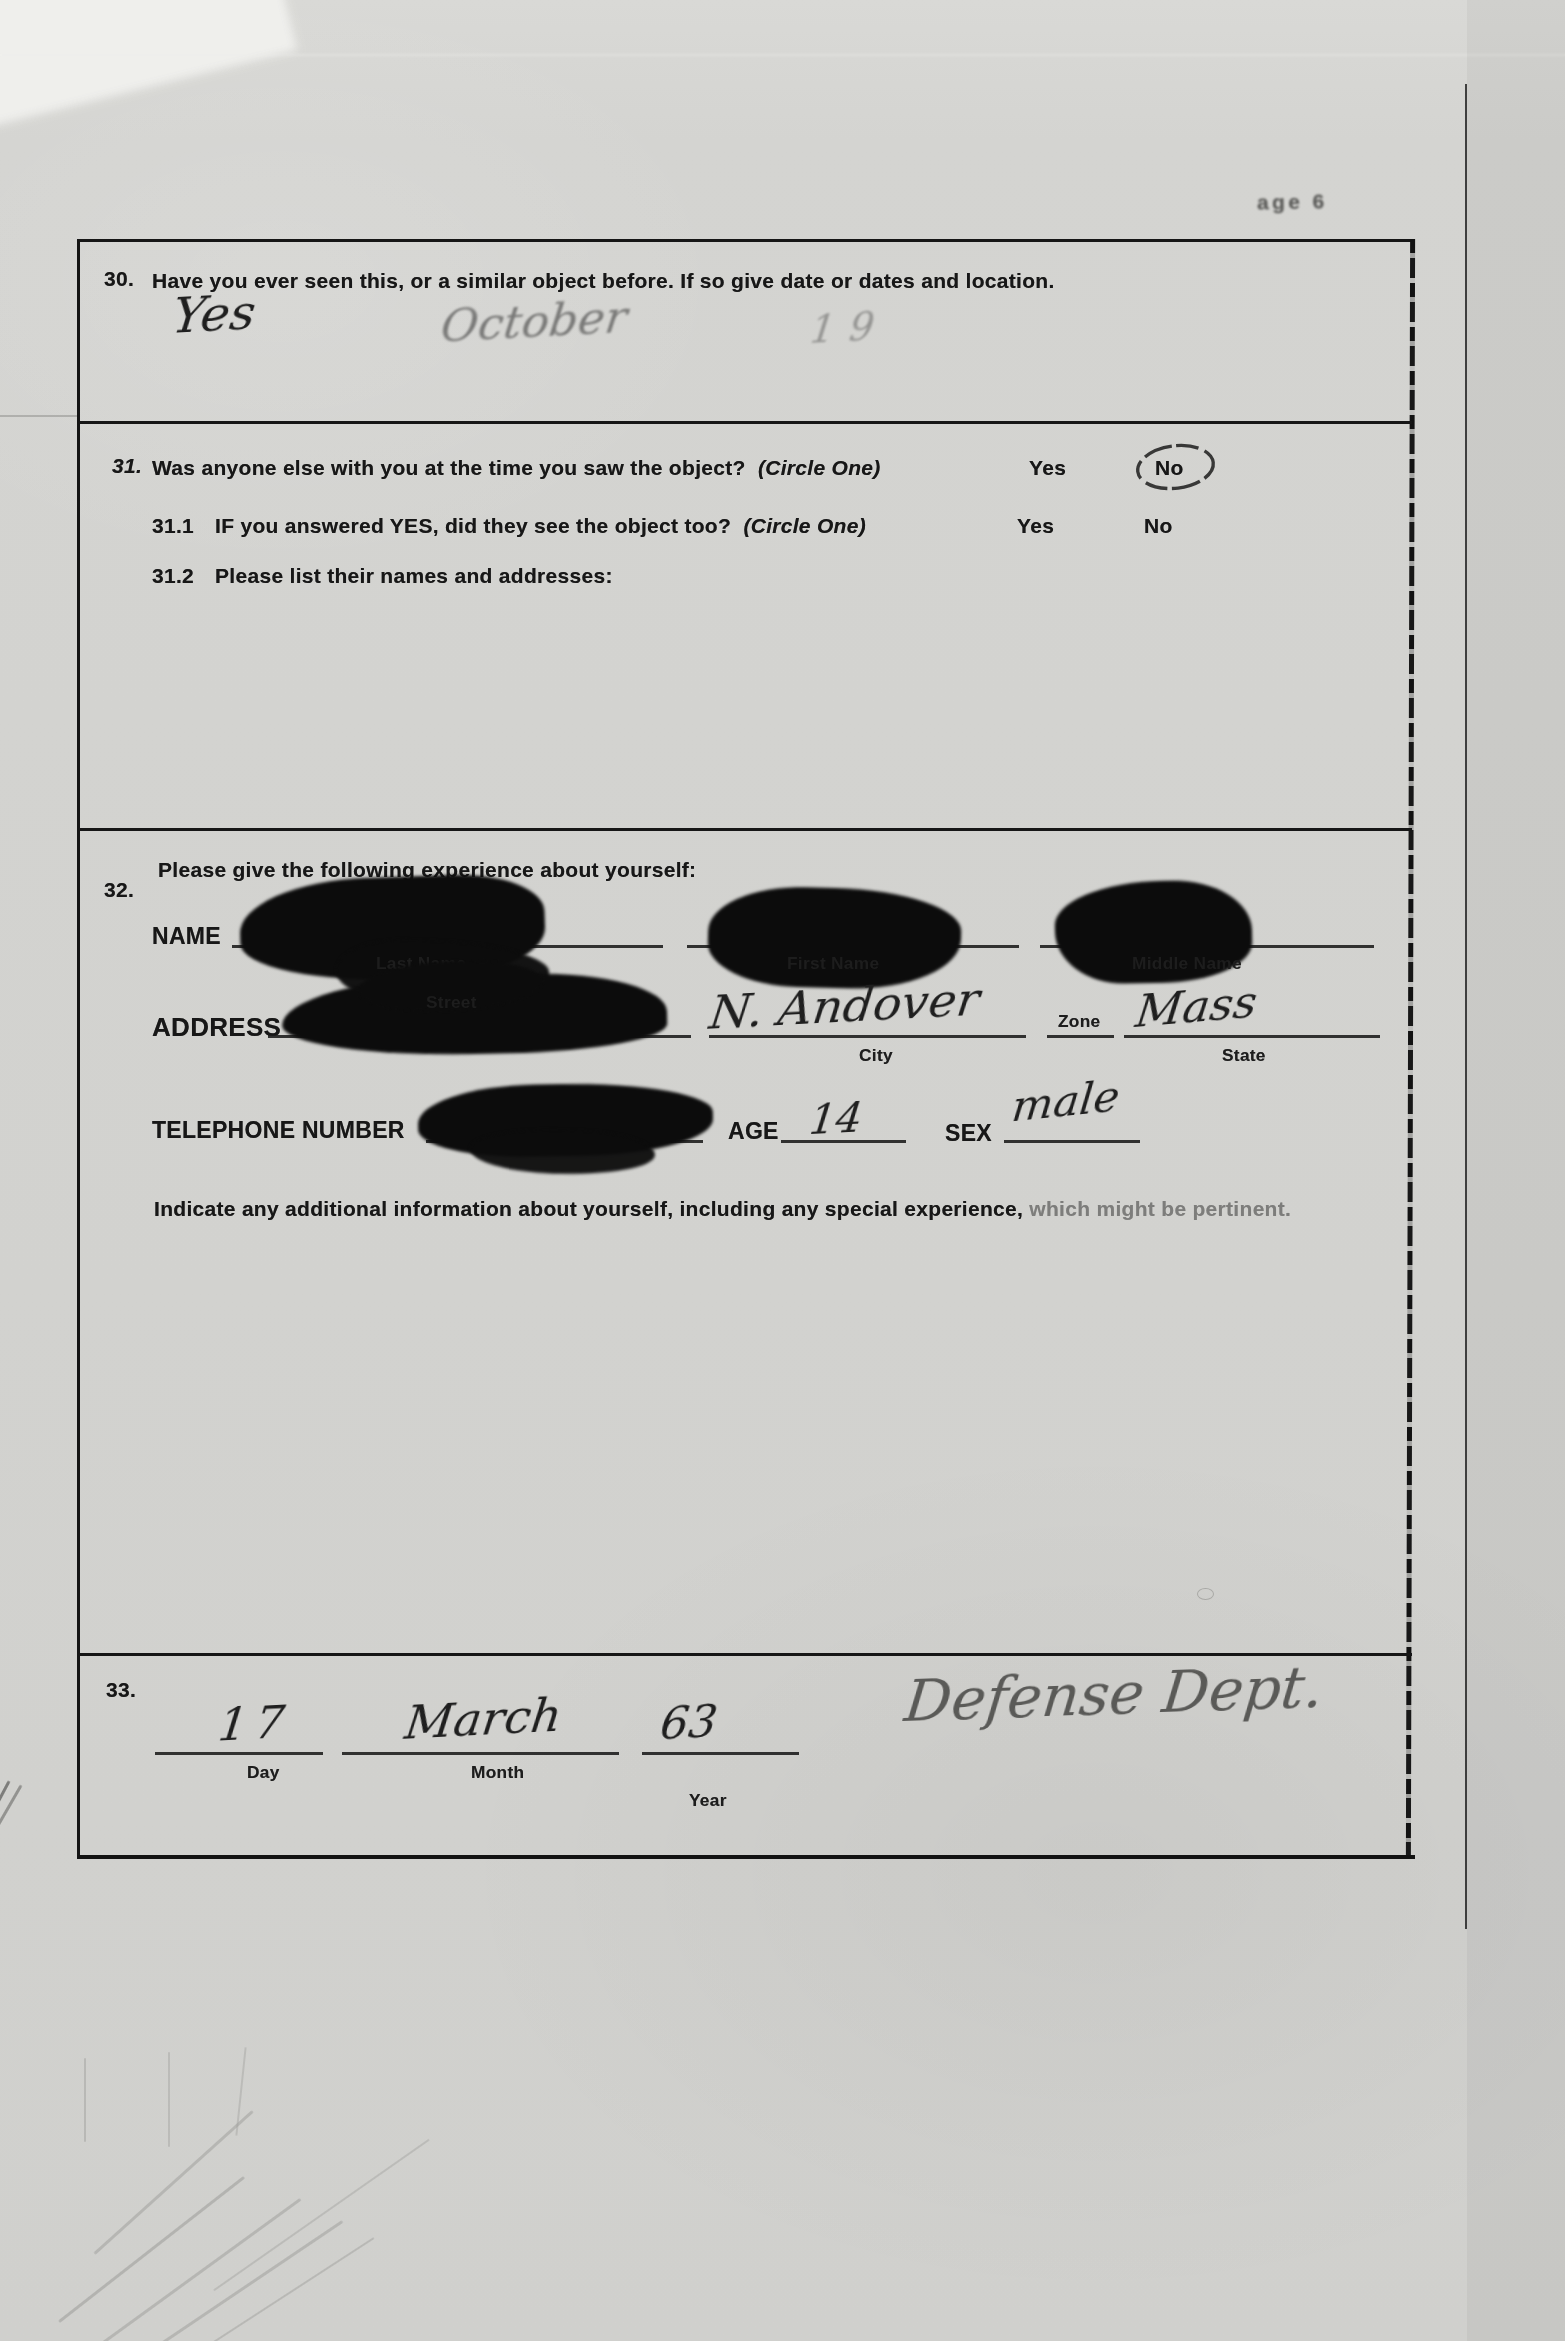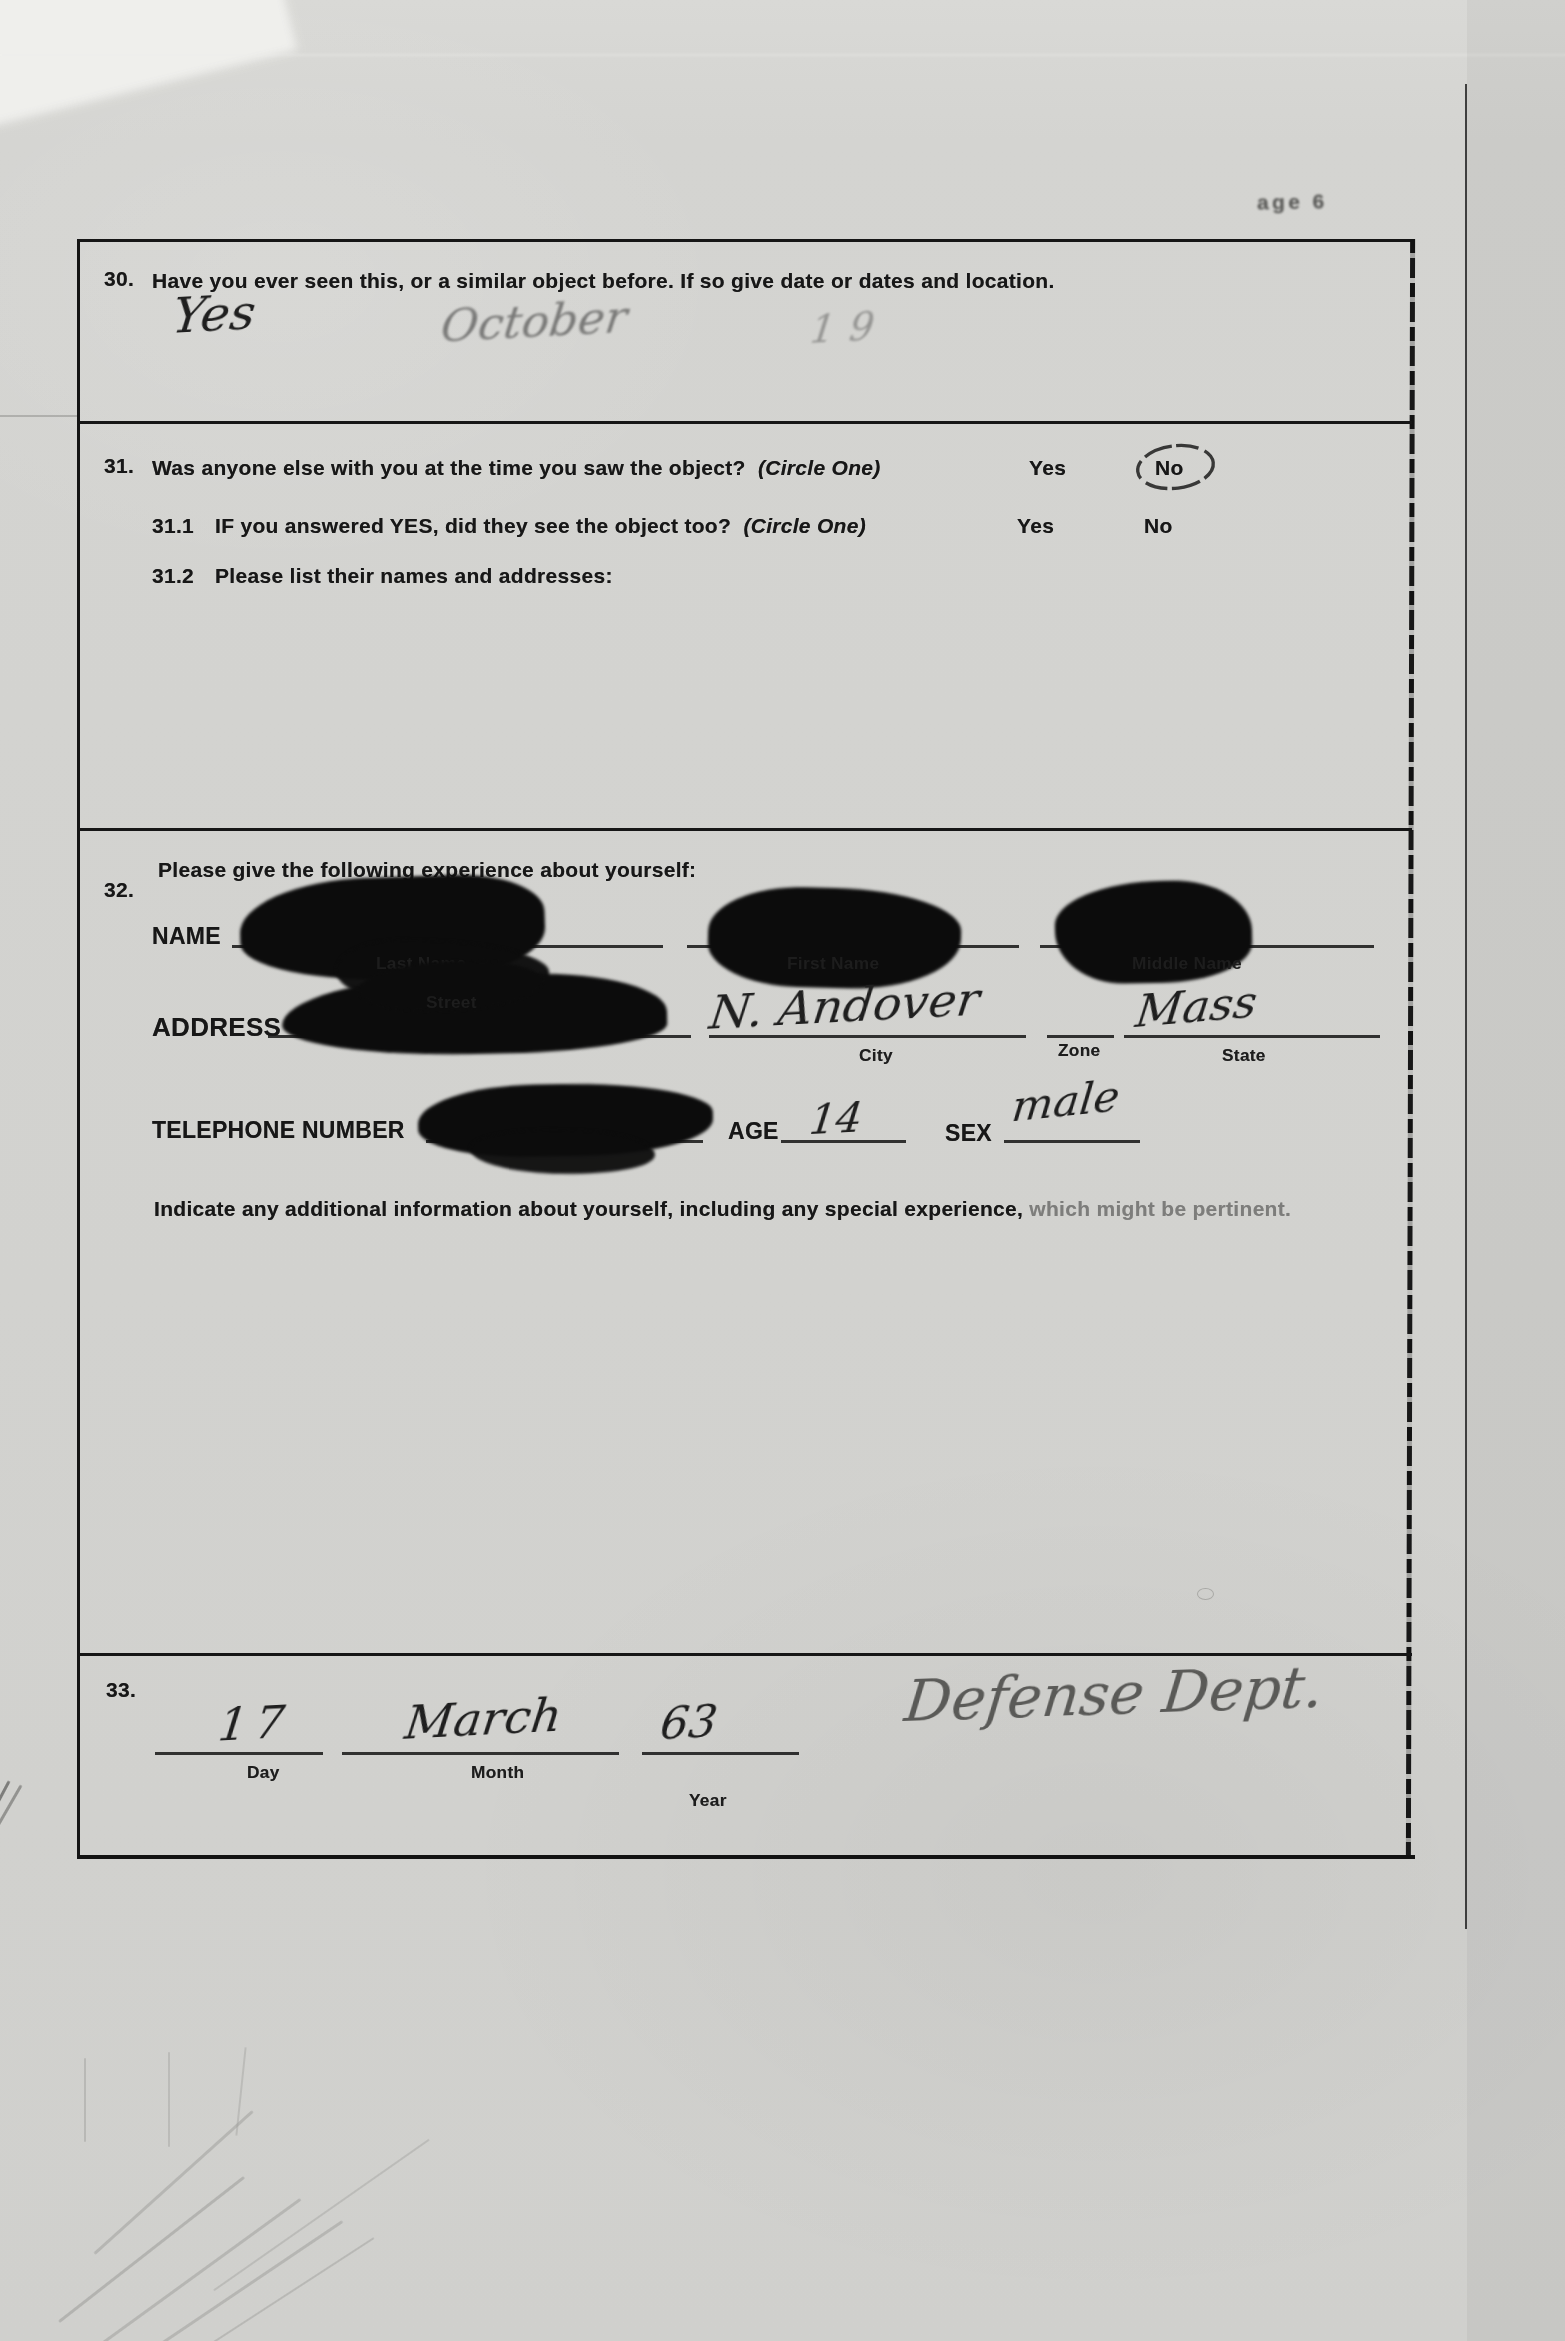--- a/index.html
+++ b/index.html
@@ -47,21 +47,21 @@
   <div class="divider" style="top:421px;"></div>
   <div class="divider" style="top:828px;"></div>
   <div class="divider" style="top:1653px;"></div>
 
   <div class="ft" style="left:104px;top:267px;">30.</div>
   <div class="ft" style="left:152px;top:269px;">Have you ever seen this, or a similar object before.  If so give date or dates and location.</div>
   <div class="hw" style="left:173px;top:286px;font-size:49px;">Yes</div>
   <div class="hw" style="left:442px;top:295px;font-size:45px;opacity:.5;filter:blur(0.9px);">October</div>
   <div class="hw" style="left:811px;top:306px;font-size:38px;opacity:.35;filter:blur(1px);letter-spacing:14.5px;">19</div>
 
-  <div class="ft" style="left:104px;top:454px;">31.</div>
+  <div class="ft" style="left:112px;top:454px;font-style:italic;">31.</div>
   <div class="ft" style="left:152px;top:456px;">
     <span>Was anyone else with you at the time you saw the object?</span>&nbsp;&nbsp;<span class="it">(Circle One)</span>
   </div>
   <div class="ft" style="left:1029px;top:456px;">Yes</div>
   <div class="ft" style="left:1155px;top:456px;">No</div>
   <svg class="artifact" style="left:1128px;top:436px;" width="95" height="62" viewBox="0 0 170 110">
     <ellipse cx="85" cy="55" rx="68" ry="38" fill="none" stroke="#1c1c1c" stroke-width="6" stroke-dasharray="34 10 52 8 40 12" transform="rotate(-7 85 55)" opacity=".85"></ellipse>
   </svg>
 
   <div class="ft" style="left:152px;top:514px;">31.1</div>
@@ -93,21 +93,21 @@
   <div class="line" style="left:268px;top:1035px;width:423px;"></div>
   <div class="line" style="left:709px;top:1035px;width:317px;"></div>
   <div class="line" style="left:1047px;top:1035px;width:67px;"></div>
   <div class="line" style="left:1124px;top:1035px;width:256px;"></div>
   <div class="blob" style="left:282px;top:975px;width:385px;height:79px;border-radius:48% 36% 42% 50% / 60% 52% 34% 42%;transform:rotate(-1.2deg);"></div>
   <div class="blob" style="left:358px;top:961px;width:185px;height:50px;border-radius:50%;transform:rotate(-3deg);"></div>
   <div class="hw" style="left:711px;top:978px;font-size:47px;">N. Andover</div>
   <div class="hw" style="left:1137px;top:980px;font-size:45px;transform:skewX(-12deg) rotate(-5deg);">Mass</div>
   <div class="sub" style="left:426px;top:992px;">Street</div>
   <div class="sub" style="left:859px;top:1045px;">City</div>
-  <div class="sub" style="left:1058px;top:1040px;">Zone</div>
+  <div class="sub" style="left:1058px;top:1011px;">Zone</div>
   <div class="sub" style="left:1222px;top:1045px;">State</div>
 
   <div class="ft" style="left:152px;top:1117px;font-size:23px;">TELEPHONE NUMBER</div>
   <div class="line" style="left:426px;top:1140px;width:277px;"></div>
   <div class="blob" style="left:418px;top:1084px;width:295px;height:72px;border-radius:40% 52% 44% 38% / 52% 42% 48% 40%;transform:rotate(-1deg);"></div>
   <div class="blob" style="left:470px;top:1130px;width:185px;height:44px;border-radius:50% 40% 55% 45% / 50%;transform:rotate(2deg);opacity:.95;"></div>
   <div class="ft" style="left:728px;top:1118px;font-size:23px;">AGE</div>
   <div class="line" style="left:781px;top:1140px;width:125px;"></div>
   <div class="hw" style="left:810px;top:1095px;font-size:41px;">14</div>
   <div class="ft" style="left:945px;top:1120px;font-size:23px;">SEX</div>

